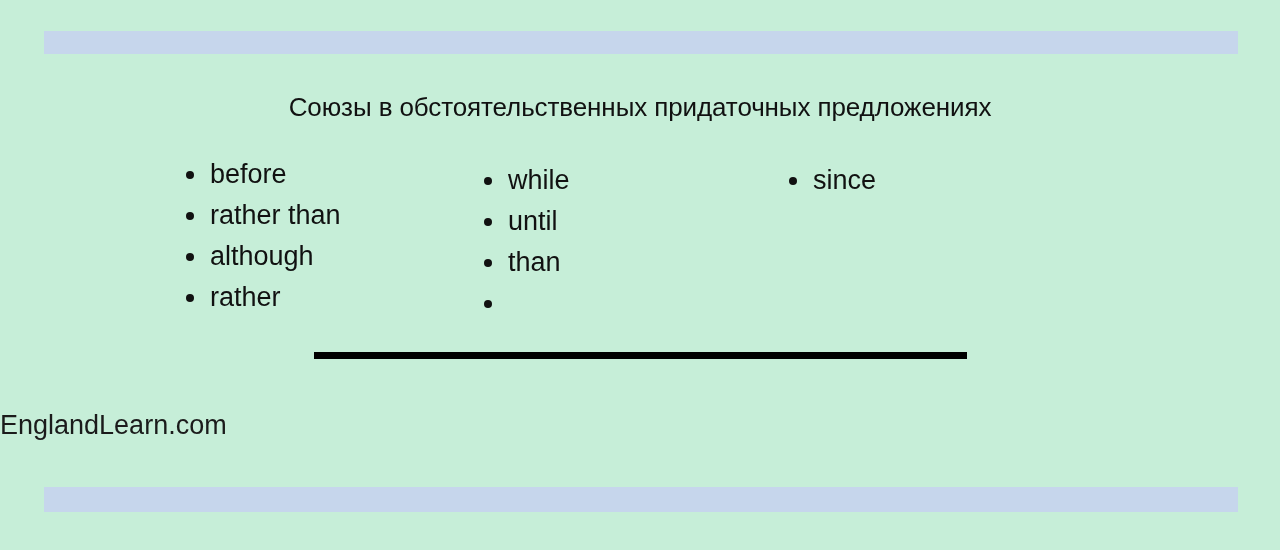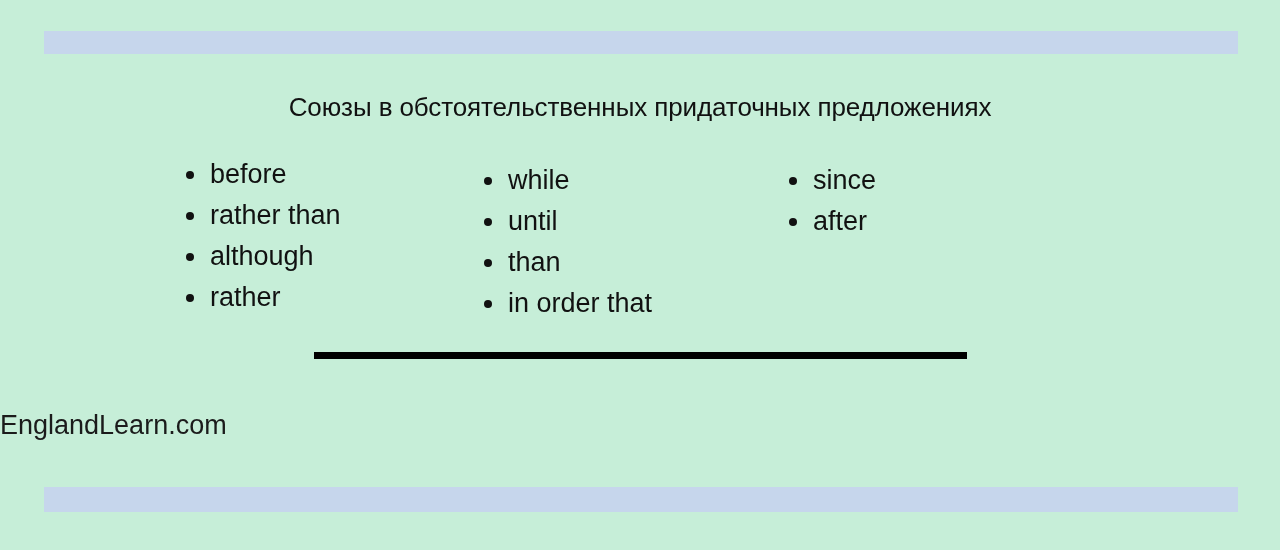--- a/index.html
+++ b/index.html
@@ -128,32 +128,27 @@
     <li>
       <span class="bullet"></span>
       <span>until</span>
     </li>
     <li>
       <span class="bullet"></span>
       <span>than</span>
     </li>
     <li>
       <span class="bullet"></span>
-      <span>in order that</span>
     </li>
   </ul>
 
   <ul id="col-3" class="col">
     <li>
       <span class="bullet"></span>
       <span>since</span>
-    </li>
-    <li>
-      <span class="bullet"></span>
-      <span>after</span>
     </li>
   </ul>
 
   <div id="divider"></div>
 
   <div id="footer">EnglandLearn.com</div>
 
   <div id="bottom-bar" class="accent-bar"></div>
 
 </div>

